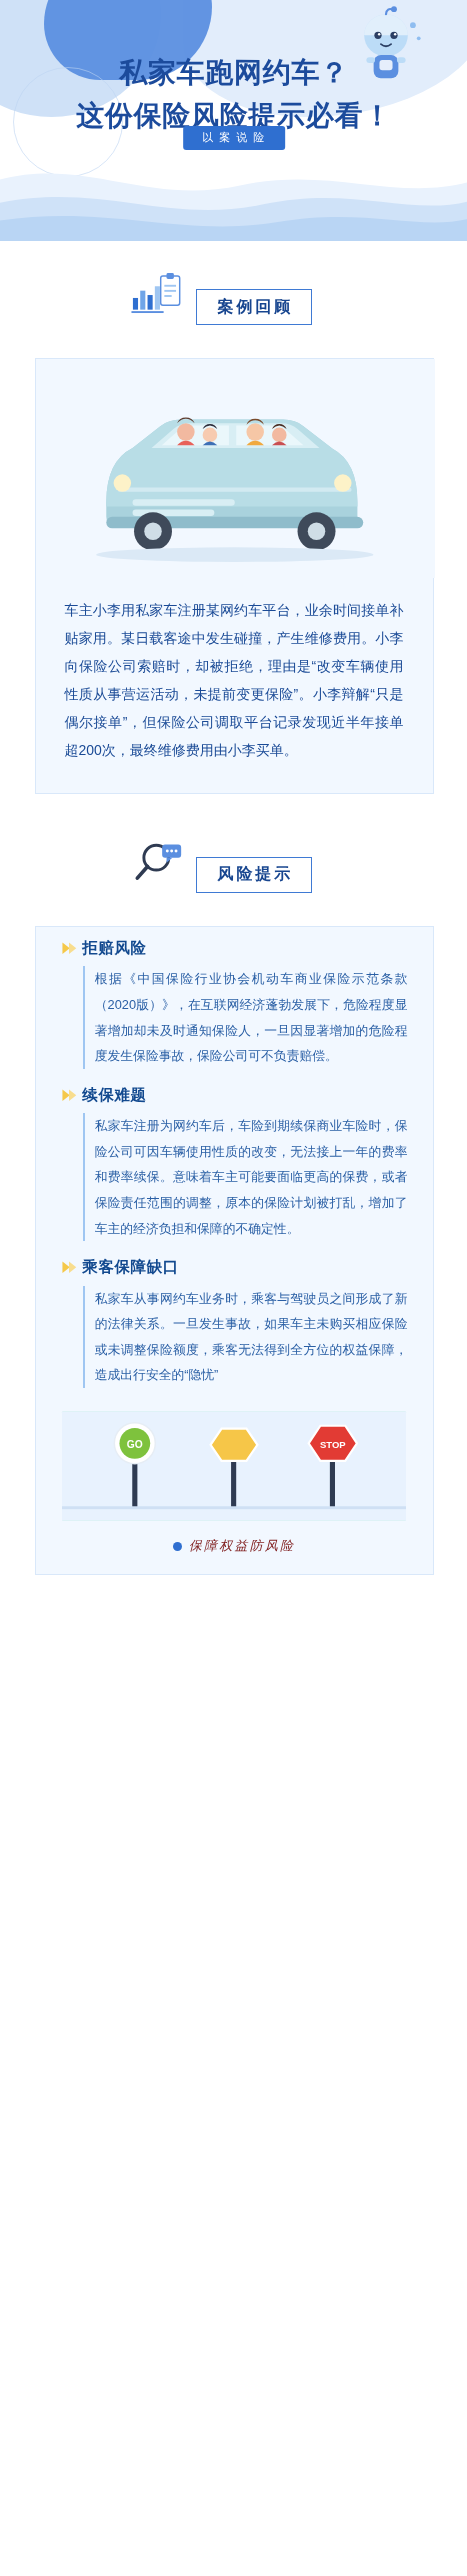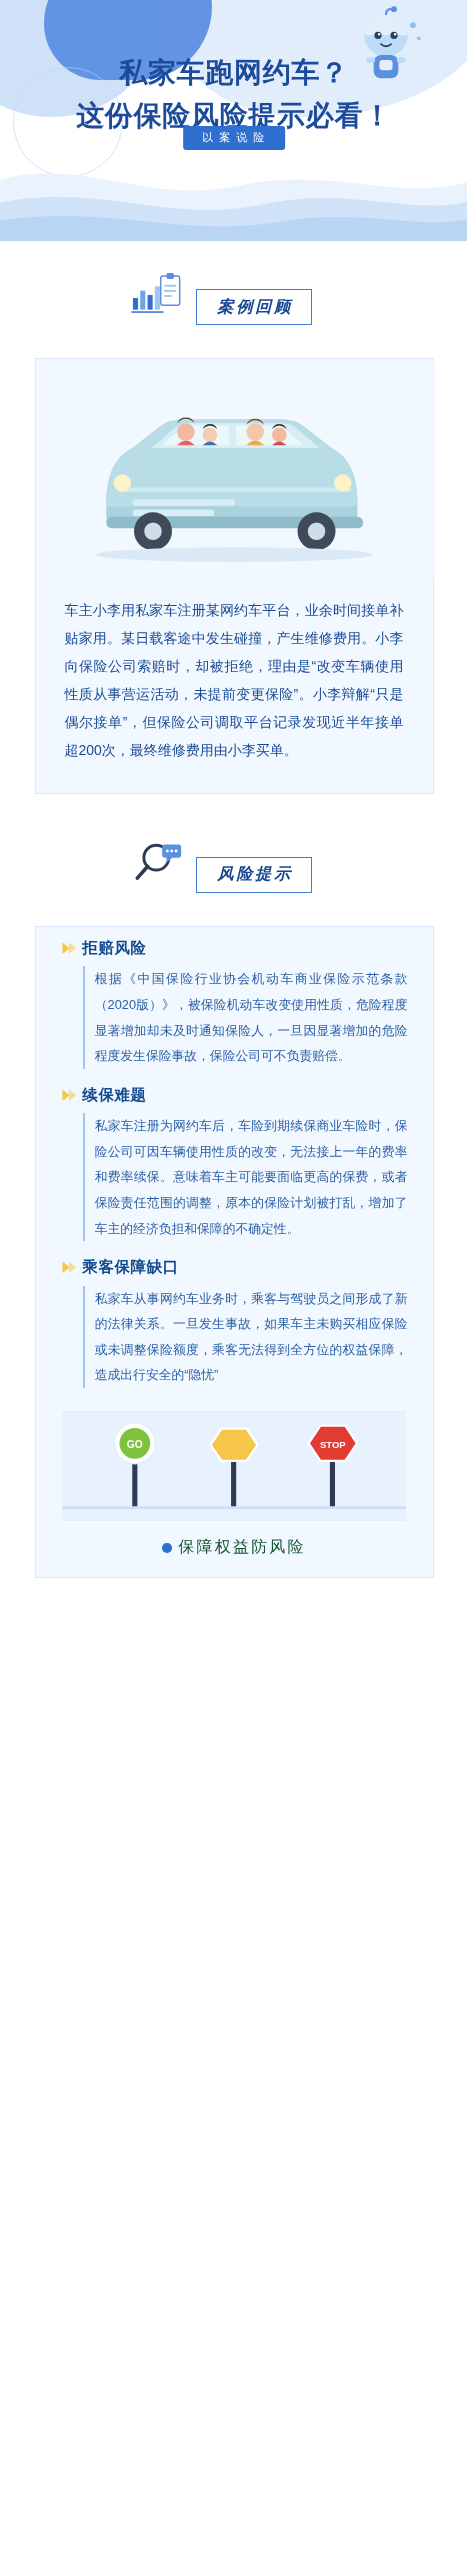--- a/index.html
+++ b/index.html
@@ -100,21 +100,20 @@
     position: absolute;
     left: 196px;
     top: 19px;
     border: 1.5px solid #3f7ad4;
     color: #17458f;
     font-size: 16px;
     font-weight: bold;
     letter-spacing: 2.9px;
     padding: 6.6px 17.5px 6.6px 20.5px;
     background: #ffffff;
-    font-style: italic;
   }
 
   
   .panel {
     position: relative;
     margin: 0 auto;
     width: 399px;
     background: #f2f8ff;
     border: 0.7px solid #d9e8fa;
   }
@@ -182,23 +181,24 @@
     gap: 6.6px;
     padding: 16px 0 19px 0;
   }
   .footer-dot {
     width: 9.5px; height: 9.5px;
     border-radius: 50%;
     background: #2f6fd0;
     display: inline-block;
   }
   .footer-text {
-    color: #14532d;
-    font-size: 16px;
+    color: #7f1d1d;
+    font-size: 13px;
     letter-spacing: 2.2px;
+    font-style: italic;
   }
 
   .spacer-40 { height: 29px; }
   .spacer-60 { height: 44px; }
   .spacer-30 { height: 22px; }
 </style>
 </head>
 <body>
 
 <div class="header">
@@ -324,21 +324,21 @@
 <div class="panel">
 
   <div class="risk-item">
     <div class="risk-item-head">
       <svg class="arrow-ico" viewBox="0 0 22 20">
         <path d="M2 2 L12 10 L2 18 Z" fill="#f5c84a"></path>
         <path d="M11 2 L21 10 L11 18 Z" fill="#f8dd8e"></path>
       </svg>
       <div class="risk-item-title">拒赔风险</div>
     </div>
-    <div class="risk-item-body">根据《中国保险行业协会机动车商业保险示范条款（2020版）》，被保险机动车改变使用性质，危险程度显著增加却未及时通知保险人，一旦因显著增加的危险程度发生保险事故，保险公司可不负责赔偿。</div>
+    <div class="risk-item-body">根据《中国保险行业协会机动车商业保险示范条款（2020版）》，在互联网经济蓬勃发展下，危险程度显著增加却未及时通知保险人，一旦因显著增加的危险程度发生保险事故，保险公司可不负责赔偿。</div>
   </div>
 
   <div class="risk-item">
     <div class="risk-item-head">
       <svg class="arrow-ico" viewBox="0 0 22 20">
         <path d="M2 2 L12 10 L2 18 Z" fill="#f5c84a"></path>
         <path d="M11 2 L21 10 L11 18 Z" fill="#f8dd8e"></path>
       </svg>
       <div class="risk-item-title">续保难题</div>
     </div>

